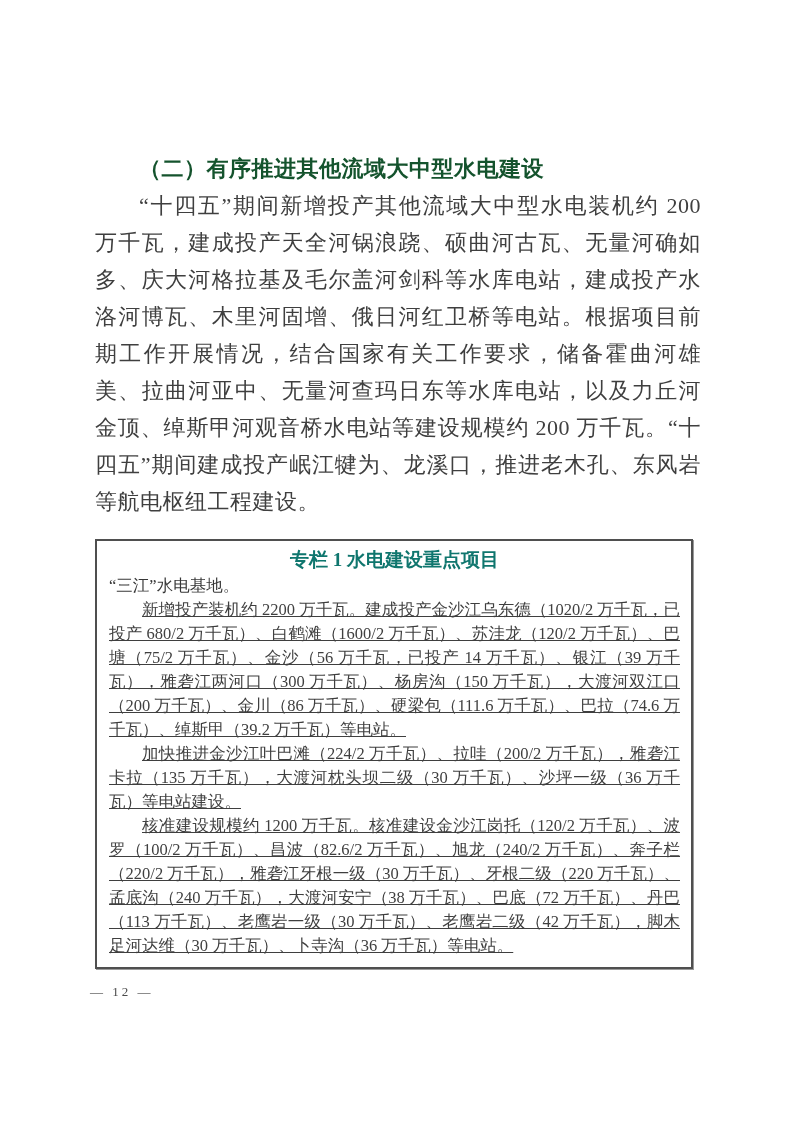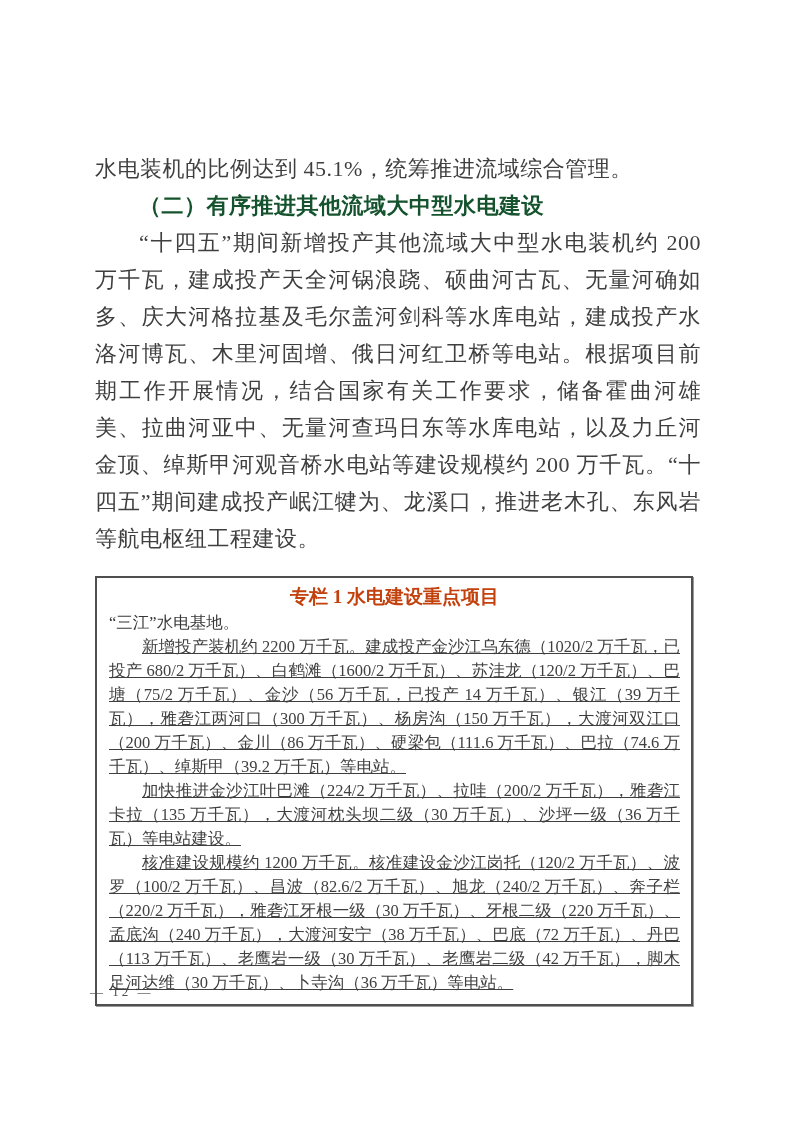--- a/index.html
+++ b/index.html
@@ -37,21 +37,21 @@
     margin-right: 8px;
     border: 2px solid #4f4f4f;
     box-shadow: 1px 1px 0 #9a9a9a;
     padding: 5px 11px 9px 12px;
   }
   .box-title {
     font-size: 19px;
     font-weight: bold;
     text-align: center;
     line-height: 28px;
-    color: #c2410c;
+    color: #0f766e;
   }
   .box-subhead {
     font-size: 16.5px;
     font-weight: normal;
     line-height: 24px;
     color: #373737;
   }
   .box-para {
     font-size: 16.5px;
     line-height: 24px;
@@ -68,21 +68,20 @@
     font-size: 13px;
     letter-spacing: 3px;
     color: #4a4a4a;
   }
 </style>
 </head>
 <body>
 
 <div class="page">
   <main class="content">
-    <p class="body-line">水电装机的比例达到 45.1%，统筹推进流域综合管理。</p>
     <h2 class="section-heading">（二）有序推进其他流域大中型水电建设</h2>
     <p class="body-para">“十四五”期间新增投产其他流域大中型水电装机约 200 万千瓦，建成投产天全河锅浪跷、硕曲河古瓦、无量河确如多、庆大河格拉基及毛尔盖河剑科等水库电站，建成投产水洛河博瓦、木里河固增、俄日河红卫桥等电站。根据项目前期工作开展情况，结合国家有关工作要求，储备霍曲河雄美、拉曲河亚中、无量河查玛日东等水库电站，以及力丘河金顶、绰斯甲河观音桥水电站等建设规模约 200 万千瓦。“十四五”期间建成投产岷江犍为、龙溪口，推进老木孔、东风岩等航电枢纽工程建设。</p>
 
     <section class="column-box">
       <div class="box-title">专栏 1 水电建设重点项目</div>
       <div class="box-subhead">“三江”水电基地。</div>
       <p class="box-para">新增投产装机约 2200 万千瓦。建成投产金沙江乌东德（1020/2 万千瓦，已投产 680/2 万千瓦）、白鹤滩（1600/2 万千瓦）、苏洼龙（120/2 万千瓦）、巴塘（75/2 万千瓦）、金沙（56 万千瓦，已投产 14 万千瓦）、银江（39 万千瓦），雅砻江两河口（300 万千瓦）、杨房沟（150 万千瓦），大渡河双江口（200 万千瓦）、金川（86 万千瓦）、硬梁包（111.6 万千瓦）、巴拉（74.6 万千瓦）、绰斯甲（39.2 万千瓦）等电站。</p>
       <p class="box-para">加快推进金沙江叶巴滩（224/2 万千瓦）、拉哇（200/2 万千瓦），雅砻江卡拉（135 万千瓦），大渡河枕头坝二级（30 万千瓦）、沙坪一级（36 万千瓦）等电站建设。</p>
       <p class="box-para">核准建设规模约 1200 万千瓦。核准建设金沙江岗托（120/2 万千瓦）、波罗（100/2 万千瓦）、昌波（82.6/2 万千瓦）、旭龙（240/2 万千瓦）、奔子栏（220/2 万千瓦），雅砻江牙根一级（30 万千瓦）、牙根二级（220 万千瓦）、孟底沟（240 万千瓦），大渡河安宁（38 万千瓦）、巴底（72 万千瓦）、丹巴（113 万千瓦）、老鹰岩一级（30 万千瓦）、老鹰岩二级（42 万千瓦），脚木足河达维（30 万千瓦）、卜寺沟（36 万千瓦）等电站。</p>
     </section>

